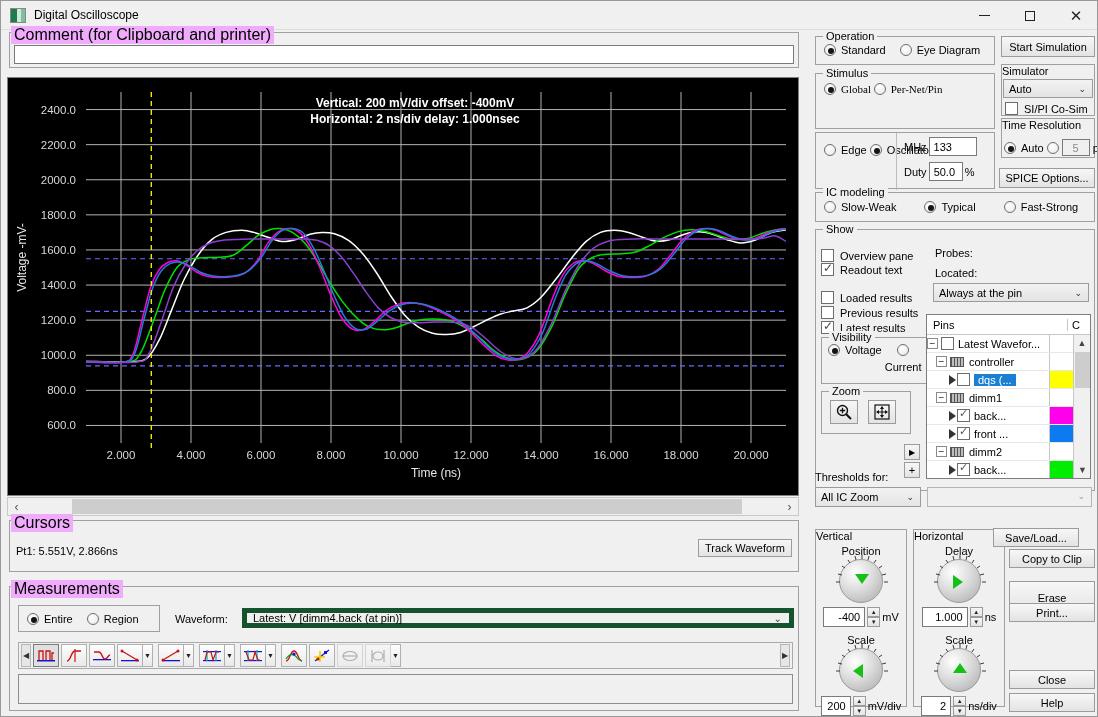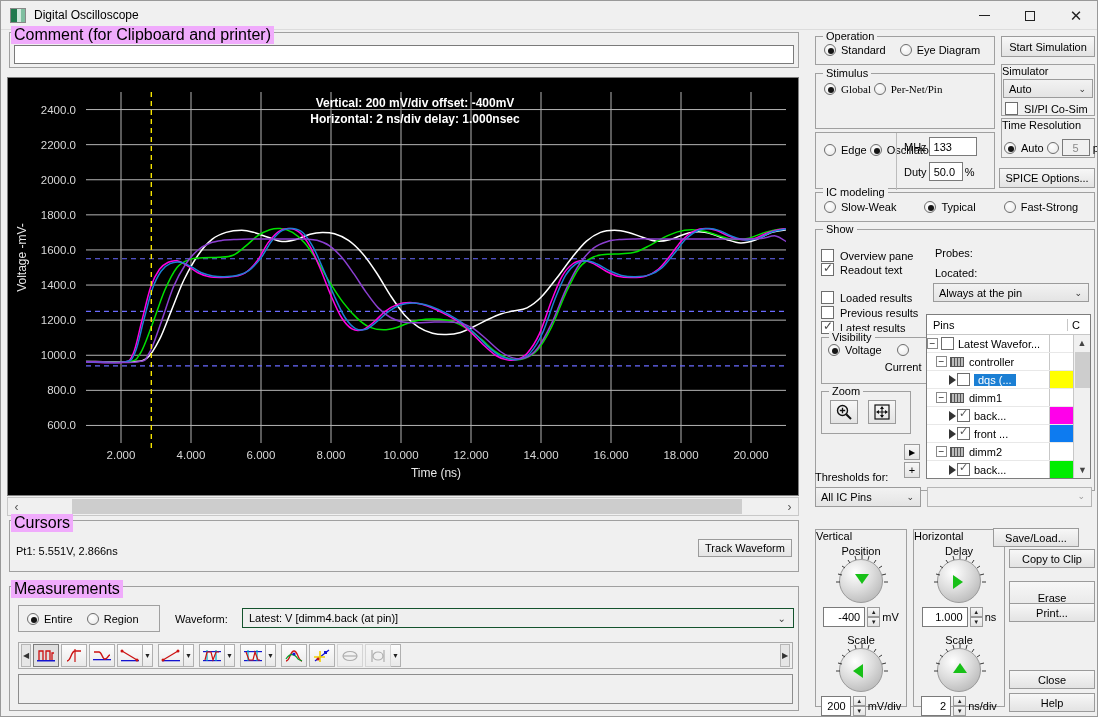--- a/index.html
+++ b/index.html
@@ -94,21 +94,21 @@
 
   
   #meas-group { left: 8px; top: 585px; width: 790px; height: 125px; }
   #meas-mode {
     position:absolute; left: 8px; top: 18px; width: 142px; height: 27px;
     border:1px solid #a0a0a0; display:flex; align-items:center; gap:14px; padding-left:8px;
   }
   .wave-label { position:absolute; left: 165px; top: 26px; font-size:11px; }
   #waveform-select {
     position:absolute; left: 232px; top: 21px; width: 552px; height: 20px;
-    background:#efefef; border:1px solid #14532d; display:flex; align-items:center;
+    background:#efefef; border:5px solid #14532d; display:flex; align-items:center;
     padding-left:6px; font-size:11px; cursor:pointer;
   }
   #waveform-select .caret { position:absolute; right:7px; color:#444; font-size:10px; }
 
   #meas-toolbar {
     position:absolute; left: 8px; top: 55px; width: 775px; height: 27px;
     border:1px solid #aaa; background:#f0f0f0; display:flex; align-items:center;
   }
   .tb-arrow { width:10px; height:23px; display:flex; align-items:center; justify-content:center;
               background:#e6e6e6; border:1px solid #b5b5b5; font-size:8px; color:#333; margin:0 2px; }
@@ -723,21 +723,21 @@
       <div class="thumb"></div>
       <div class="dn" style="position:absolute;bottom:0;left:0;width:17px;">▼</div>
     </div>
   </div>
 
   <div class="btn" id="pins-right-arrow" style="font-size:8px;">▶</div>
   <div class="btn" id="pins-plus" style="font-size:11px;">+</div>
 
   <div class="thresh-label">Thresholds for:</div>
   <div class="combo" id="thresh-combo">
-    <span>All IC Pins</span>
+    <span>All IC Zoom</span>
     <span class="caret">⌄</span>
   </div>
   <div id="thresh-value">
     <span style="position:absolute; right:6px; top:3px; font-size:9px; color:#9a9a9a;">⌄</span>
   </div>
 
   <div class="btn" id="start-sim">Start Simulation</div>
   <div id="simulator-group">
     <div class="grp-label">Simulator</div>
   </div>

